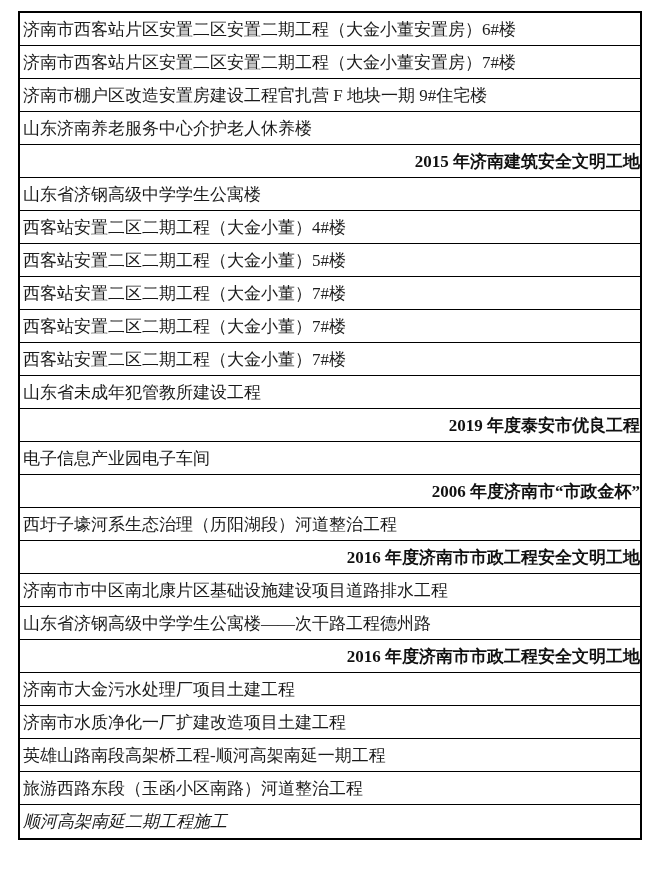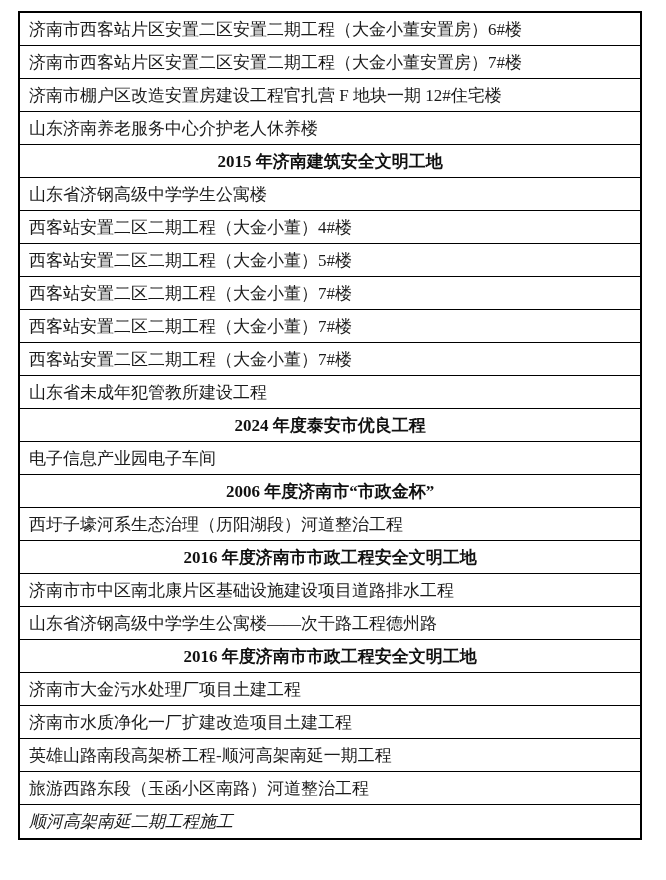--- a/index.html
+++ b/index.html
@@ -34,40 +34,40 @@
     overflow: hidden;
   }
   .row:last-child {
     border-bottom: none;
     font-style: italic;
   }
   .item-row {
     justify-content: flex-start;
   }
   .item-row .cell-text {
-    padding-left: 9px;
+    padding-left: 3px;
   }
   .header-row {
-    justify-content: center;
+    justify-content: flex-end;
     font-weight: bold;
     color: #111111;
   }
 </style>
 </head>
 <body>
 
 <div class="award-table">
     <div class="row item-row">
       <span class="cell-text">济南市西客站片区安置二区安置二期工程（大金小董安置房）6#楼</span>
     </div>
     <div class="row item-row">
       <span class="cell-text">济南市西客站片区安置二区安置二期工程（大金小董安置房）7#楼</span>
     </div>
     <div class="row item-row">
-      <span class="cell-text">济南市棚户区改造安置房建设工程官扎营 F 地块一期 12#住宅楼</span>
+      <span class="cell-text">济南市棚户区改造安置房建设工程官扎营 F 地块一期 9#住宅楼</span>
     </div>
     <div class="row item-row">
       <span class="cell-text">山东济南养老服务中心介护老人休养楼</span>
     </div>
     <div class="row header-row">
       <span class="cell-text">2015 年济南建筑安全文明工地</span>
     </div>
     <div class="row item-row">
       <span class="cell-text">山东省济钢高级中学学生公寓楼</span>
     </div>
@@ -83,21 +83,21 @@
     <div class="row item-row">
       <span class="cell-text">西客站安置二区二期工程（大金小董）7#楼</span>
     </div>
     <div class="row item-row">
       <span class="cell-text">西客站安置二区二期工程（大金小董）7#楼</span>
     </div>
     <div class="row item-row">
       <span class="cell-text">山东省未成年犯管教所建设工程</span>
     </div>
     <div class="row header-row">
-      <span class="cell-text">2024 年度泰安市优良工程</span>
+      <span class="cell-text">2019 年度泰安市优良工程</span>
     </div>
     <div class="row item-row">
       <span class="cell-text">电子信息产业园电子车间</span>
     </div>
     <div class="row header-row">
       <span class="cell-text">2006 年度济南市“市政金杯”</span>
     </div>
     <div class="row item-row">
       <span class="cell-text">西圩子壕河系生态治理（历阳湖段）河道整治工程</span>
     </div>

